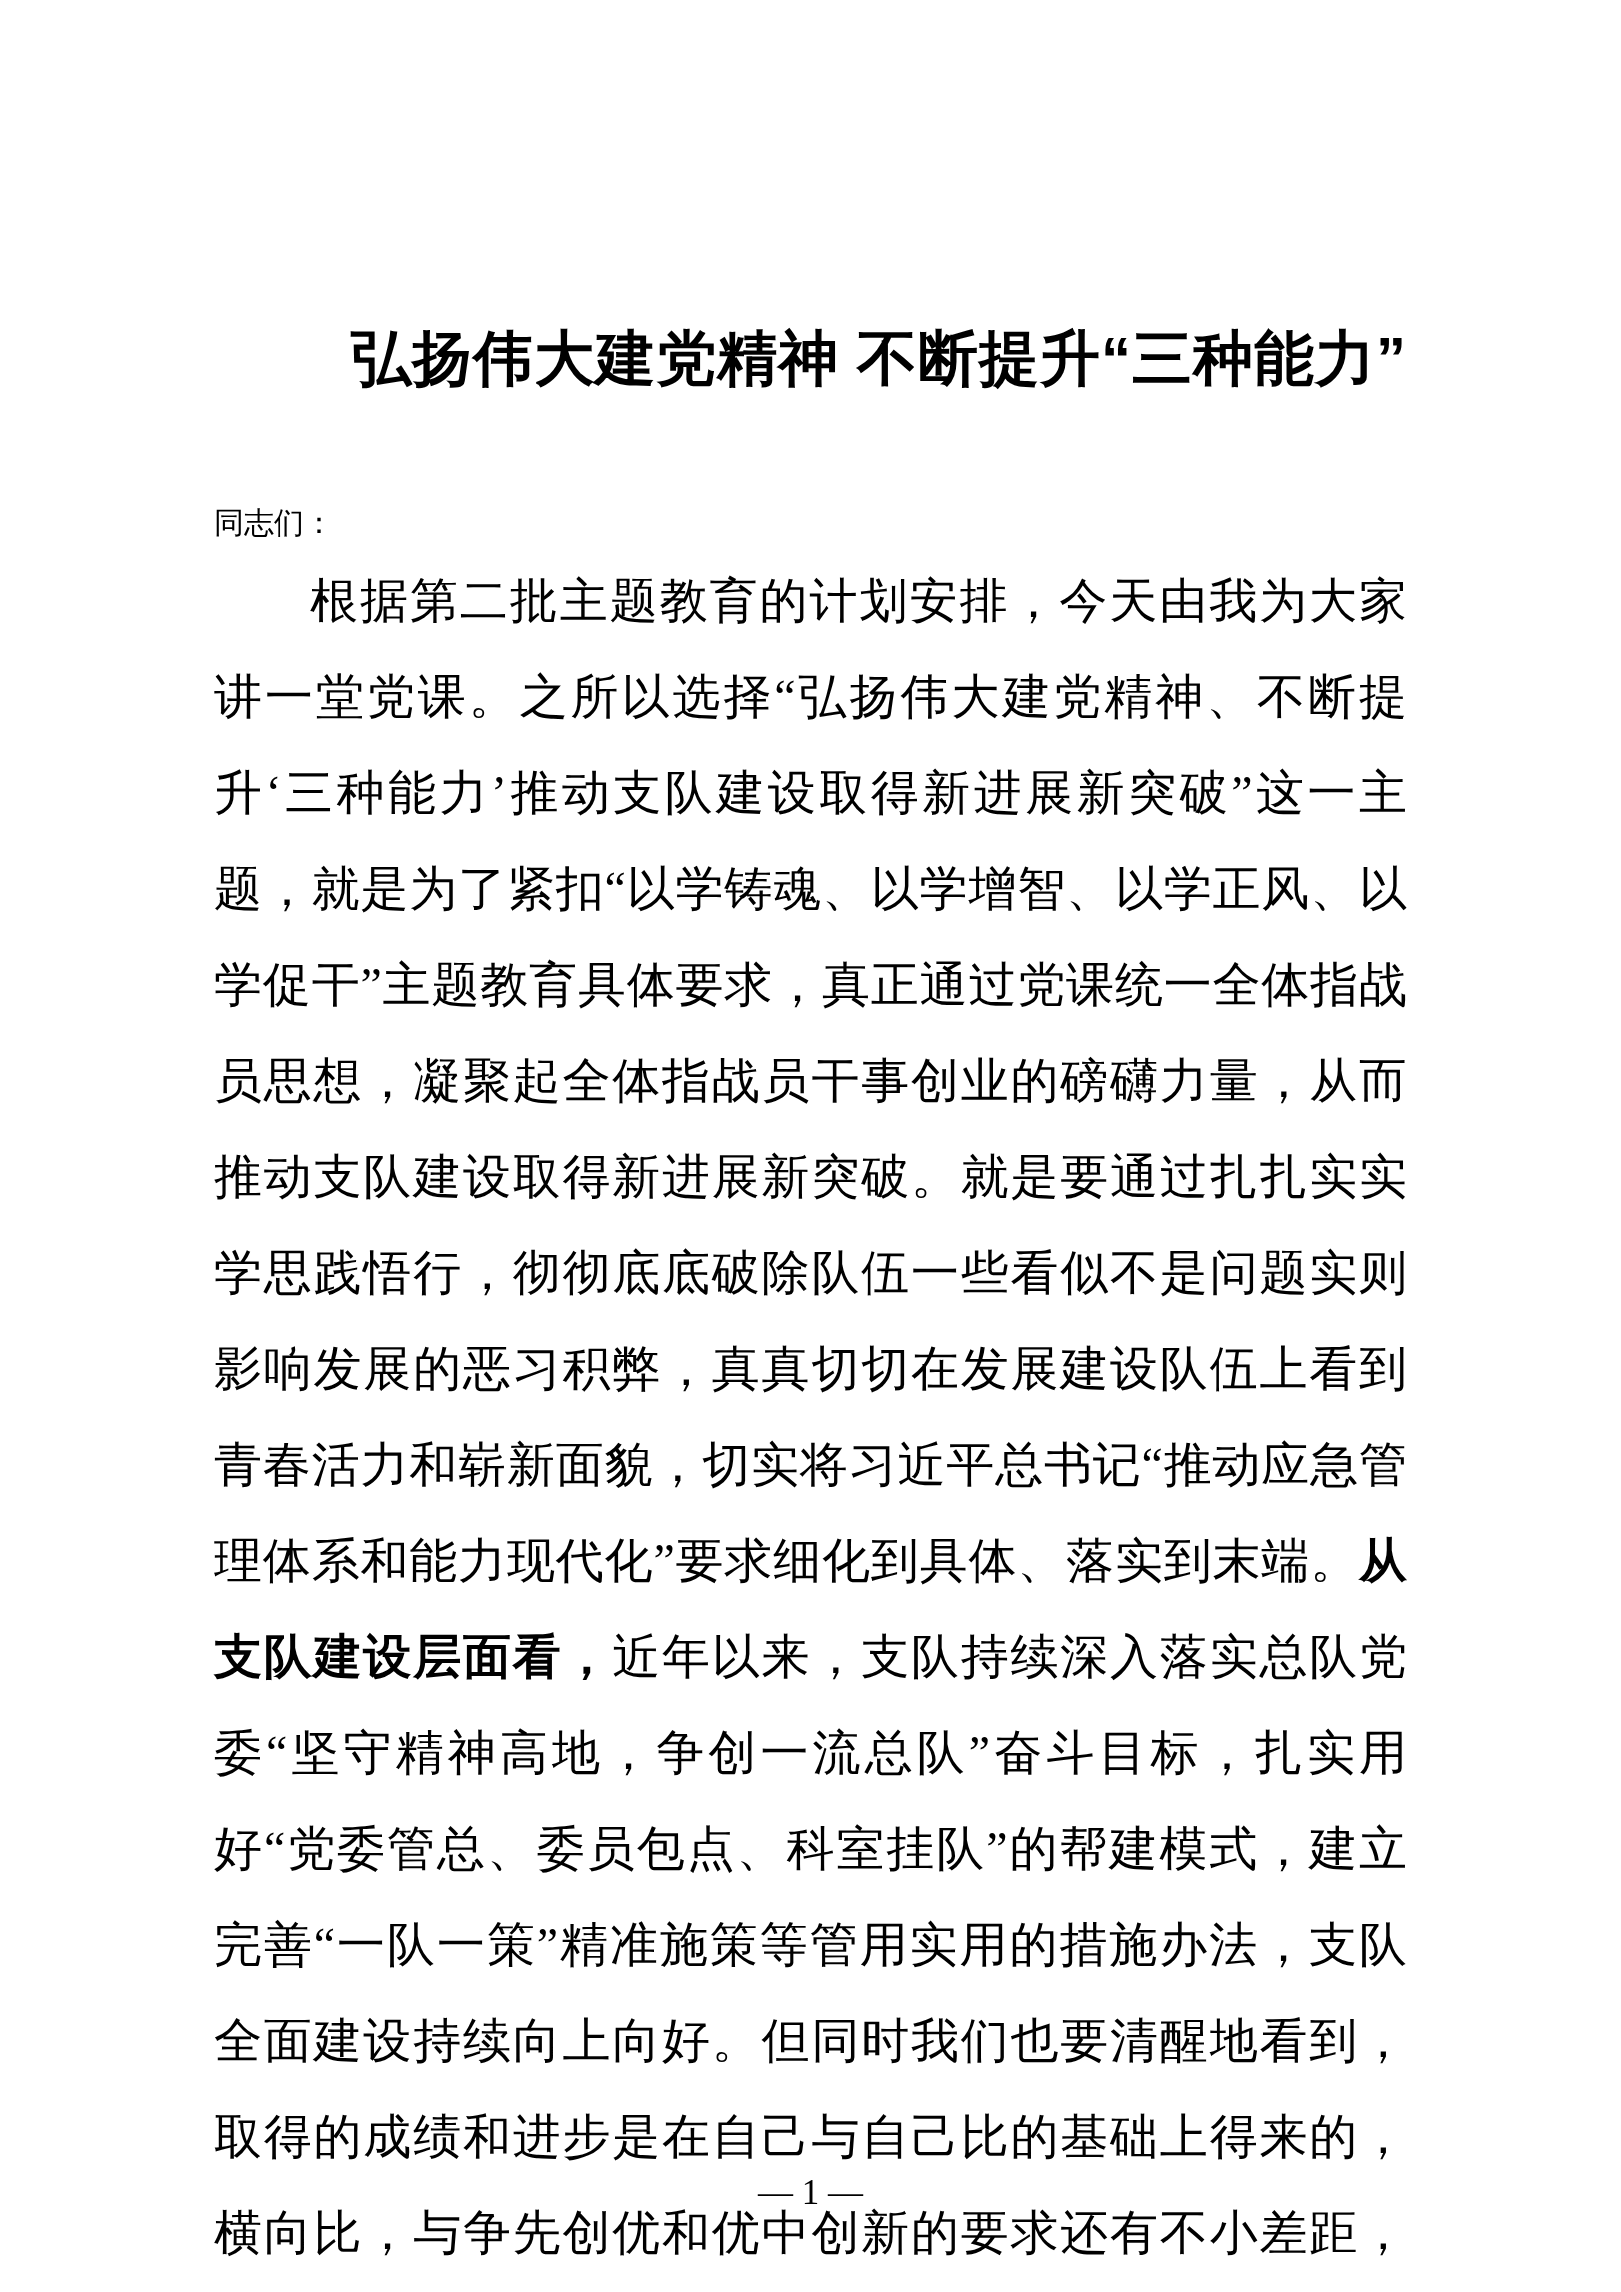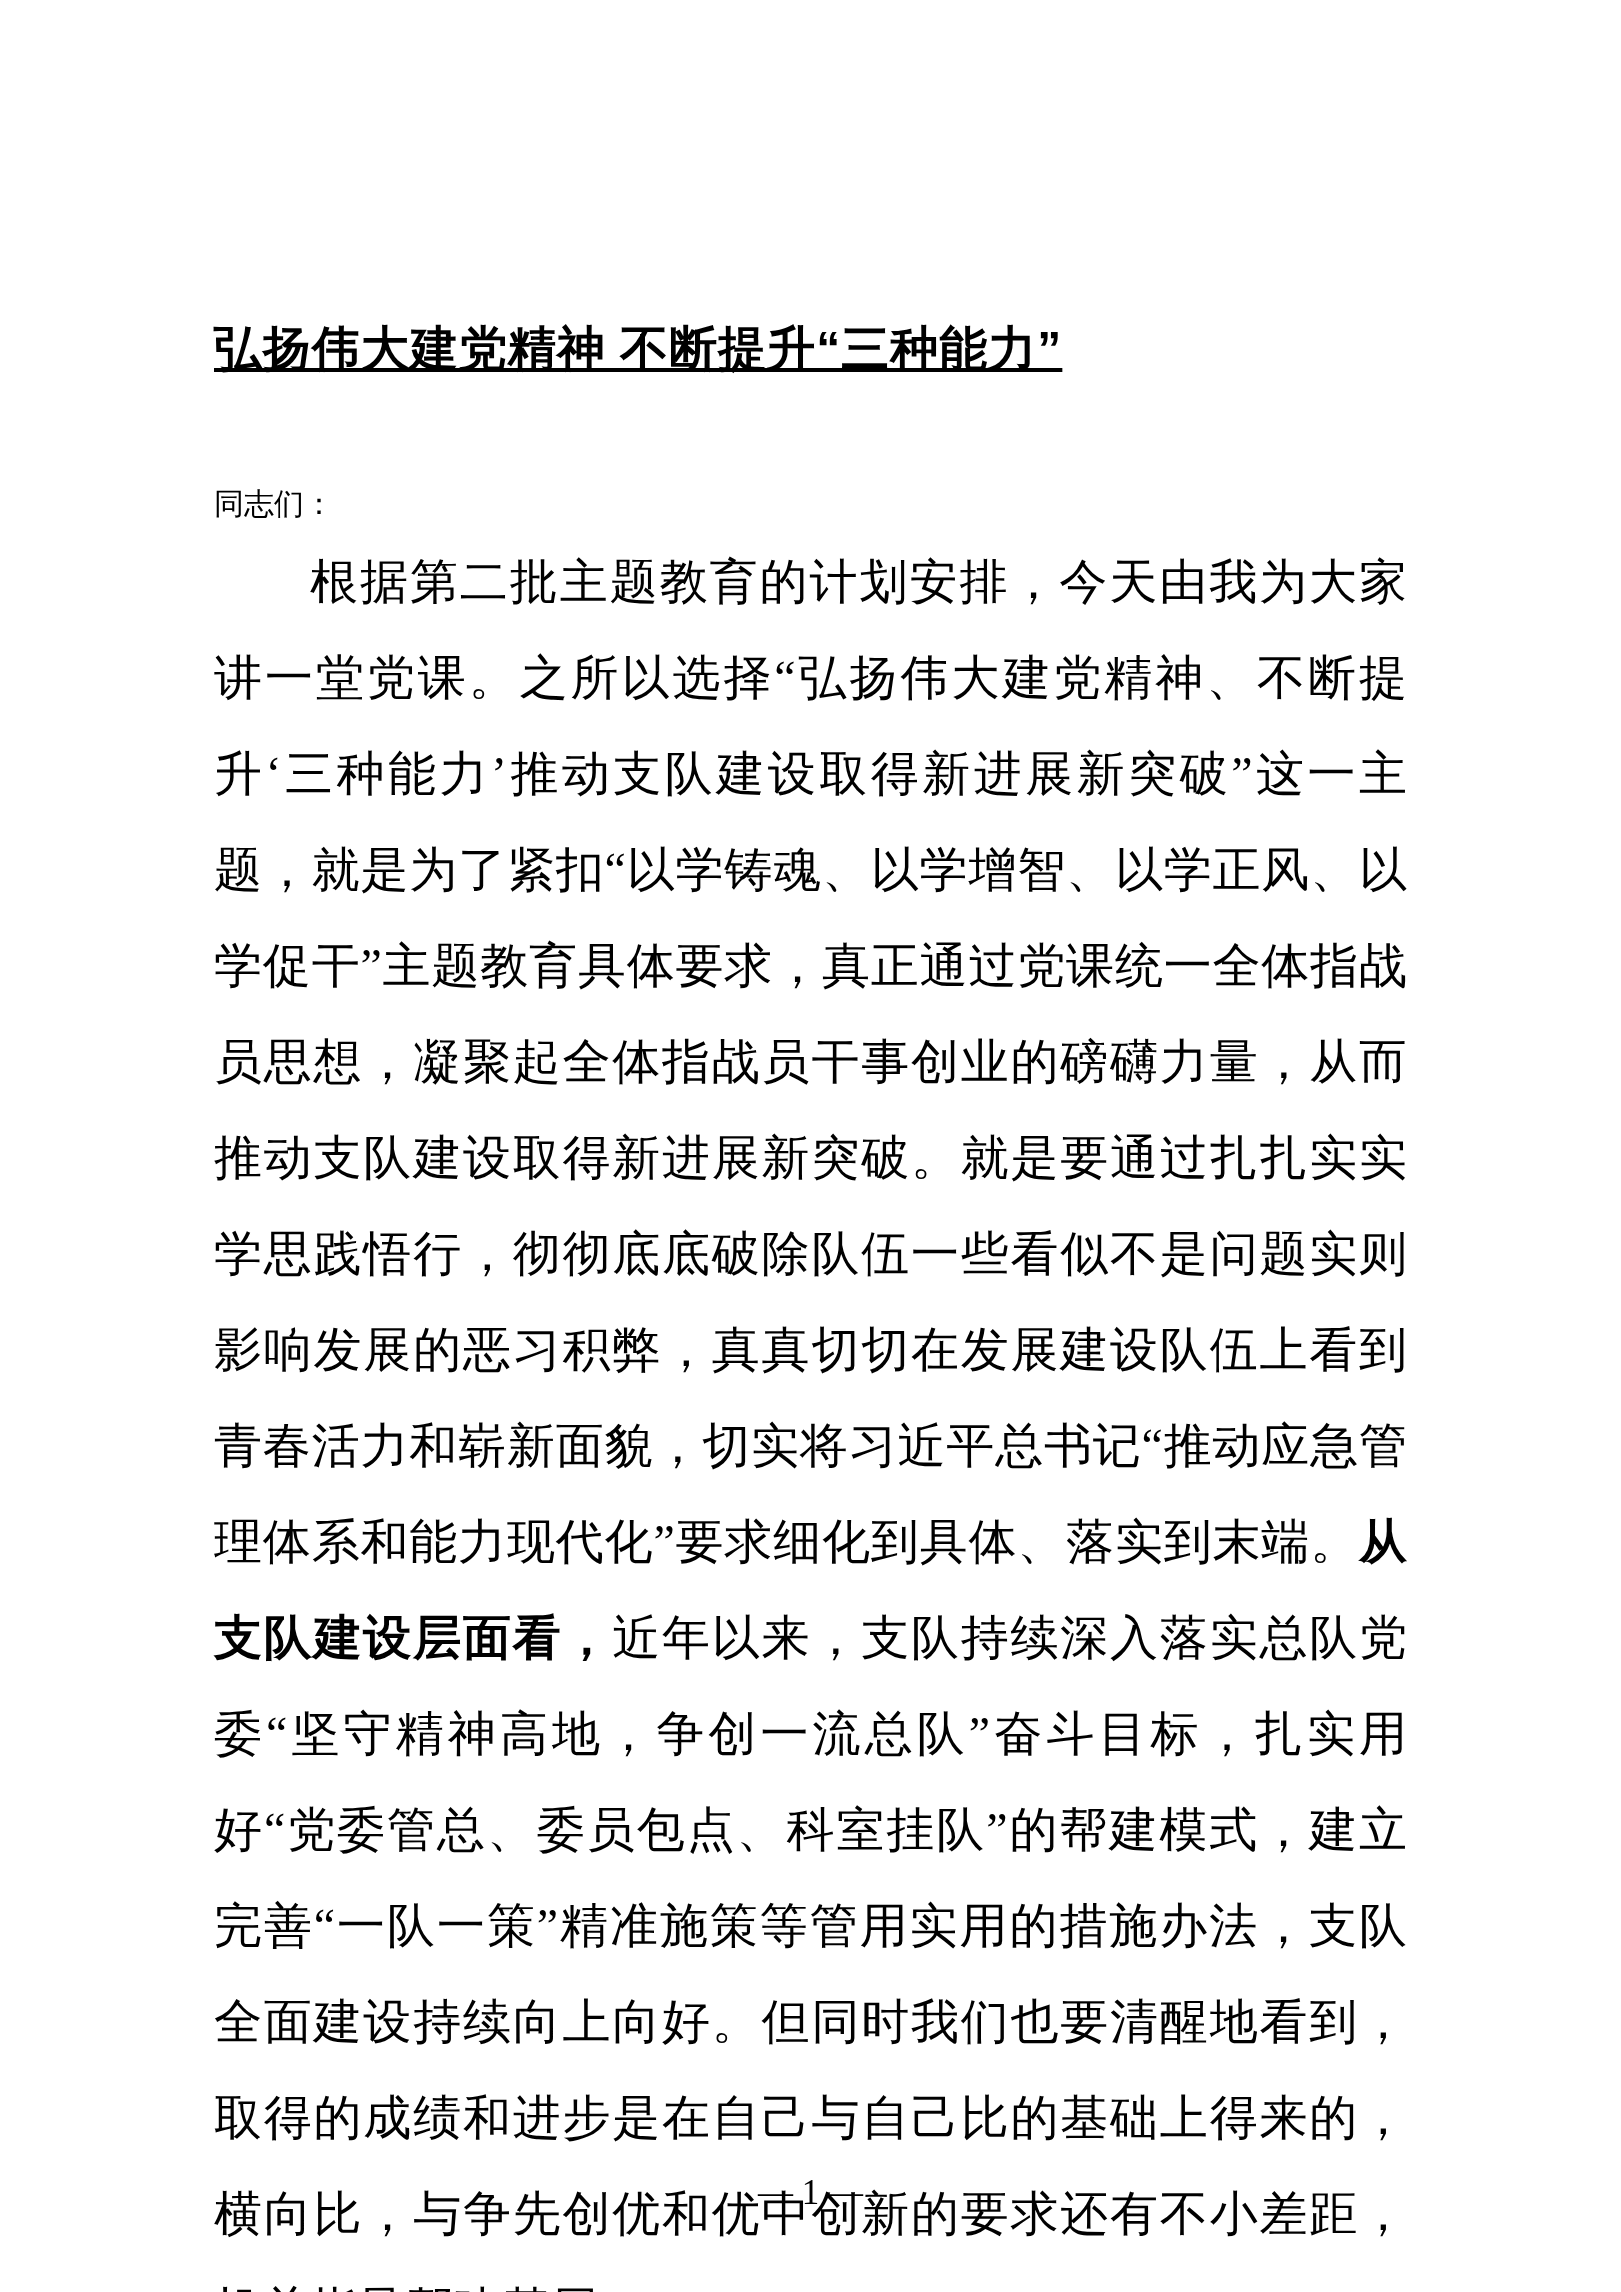--- a/index.html
+++ b/index.html
@@ -13,27 +13,26 @@
     height: 2293px;
     margin: 0 auto;
     background: #ffffff;
     box-sizing: border-box;
     padding: 312px 214px 0 214px;
     color: #000000;
     overflow: hidden;
   }
   .doc-title {
     margin: 0 0 88px 0;
-    text-align: left;
+    text-align: right;
     font-family: "Liberation Sans", sans-serif;
     font-weight: 700;
-    font-size: 48px;
+    font-size: 60px;
     line-height: 1.55;
     letter-spacing: 1px;
-    text-decoration: underline;
   }
   .title-line {
     display: block;
     white-space: nowrap;
   }
   .salutation {
     margin: 0;
     font-family: "Liberation Serif", serif;
     font-size: 30px;
     line-height: 2;

